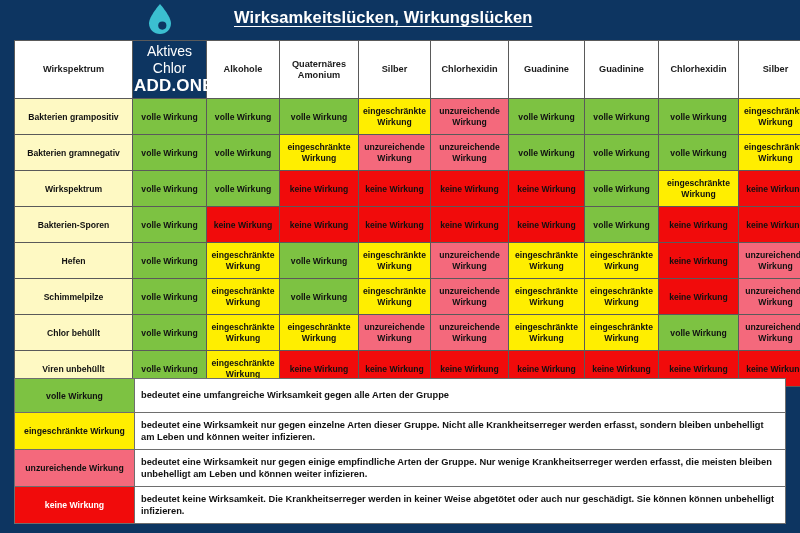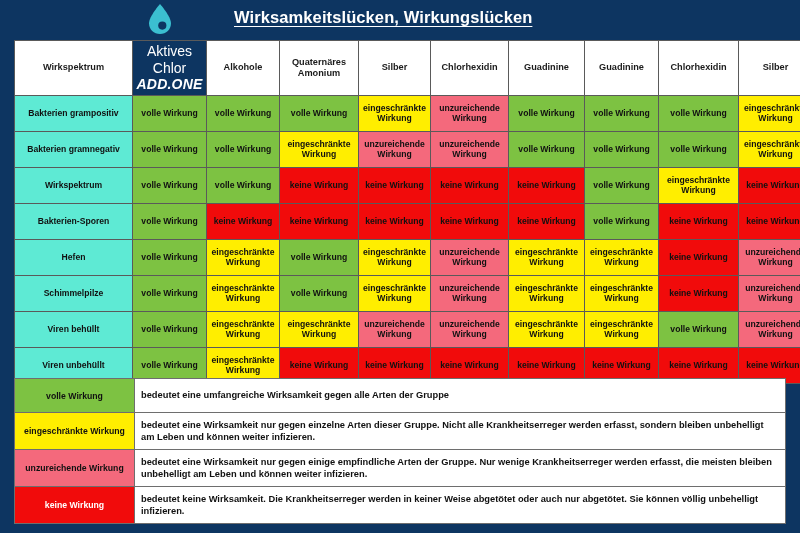--- a/index.html
+++ b/index.html
@@ -68,23 +68,23 @@
     font-size: 9.2px;
     font-weight: bold;
     color: #1b1b1b;
   }
   th.brandcell {
     background: #0d3561 !important;
     color: #ffffff !important;
     padding: 2px 1px;
   }
   th.brandcell .b1 { font-size: 14px; font-weight: normal; display:block; }
-  th.brandcell .b2 { font-size: 14px; font-weight: bold; display:block; letter-spacing: .2px; font-style: italic; }
+  th.brandcell .b2 { font-size: 17px; font-weight: bold; display:block; letter-spacing: .2px; }
   td.rowhead {
-    background: #5eead4;
+    background: #fef9c3;
     font-weight: bold;
     font-size: 9.2px;
     color: #111111;
   }
   table.matrix tbody tr { height: 36px; }
 
   .c-full  { background: #7dc242; font-weight: bold; color: #111; }
   .c-lim   { background: #ffee00; font-weight: bold; color: #111; }
   .c-insuf { background: #f4697c; font-weight: bold; color: #111; }
   .c-none  { background: #f10b0b; font-weight: bold; color: #ffffff; }
@@ -240,21 +240,21 @@
             <td class="c-lim">eingeschränkte Wirkung</td>
             <td class="c-full">volle Wirkung</td>
             <td class="c-lim">eingeschränkte Wirkung</td>
             <td class="c-insuf">unzureichende Wirkung</td>
             <td class="c-lim">eingeschränkte Wirkung</td>
             <td class="c-lim">eingeschränkte Wirkung</td>
             <td class="c-none">keine Wirkung</td>
             <td class="c-insuf">unzureichende Wirkung</td>
           </tr>
           <tr>
-            <td class="rowhead">Viren behüllt</td>
+            <td class="rowhead">Chlor behüllt</td>
             <td class="c-full">volle Wirkung</td>
             <td class="c-lim">eingeschränkte Wirkung</td>
             <td class="c-lim">eingeschränkte Wirkung</td>
             <td class="c-insuf">unzureichende Wirkung</td>
             <td class="c-insuf">unzureichende Wirkung</td>
             <td class="c-lim">eingeschränkte Wirkung</td>
             <td class="c-lim">eingeschränkte Wirkung</td>
             <td class="c-full">volle Wirkung</td>
             <td class="c-insuf">unzureichende Wirkung</td>
           </tr>
@@ -288,19 +288,19 @@
           <tr class="lg-r2">
             <td class="lg-key" style="background: rgb(255, 238, 0);">eingeschränkte Wirkung</td>
             <td class="lg-desc">bedeutet eine Wirksamkeit nur gegen einzelne Arten dieser Gruppe. Nicht alle Krankheitserreger werden erfasst, sondern bleiben unbehelligt am Leben und können weiter infizieren.</td>
           </tr>
           <tr class="lg-r3">
             <td class="lg-key" style="background: rgb(244, 105, 124);">unzureichende Wirkung</td>
             <td class="lg-desc">bedeutet eine Wirksamkeit nur gegen einige empfindliche Arten der Gruppe. Nur wenige Krankheitserreger werden erfasst, die meisten bleiben unbehelligt am Leben und können weiter infizieren.</td>
           </tr>
           <tr class="lg-r4">
             <td class="lg-key k-none" style="background: rgb(241, 11, 11);">keine Wirkung</td>
-            <td class="lg-desc">bedeutet keine Wirksamkeit. Die Krankheitserreger werden in keiner Weise abgetötet oder auch nur abgetötet. Sie können völlig unbehelligt infizieren.</td>
+            <td class="lg-desc">bedeutet keine Wirksamkeit. Die Krankheitserreger werden in keiner Weise abgetötet oder auch nur geschädigt. Sie können können unbehelligt infizieren.</td>
           </tr>
         </tbody>
     </table>
   </div>
 
 </div>
 
 </body></html>

